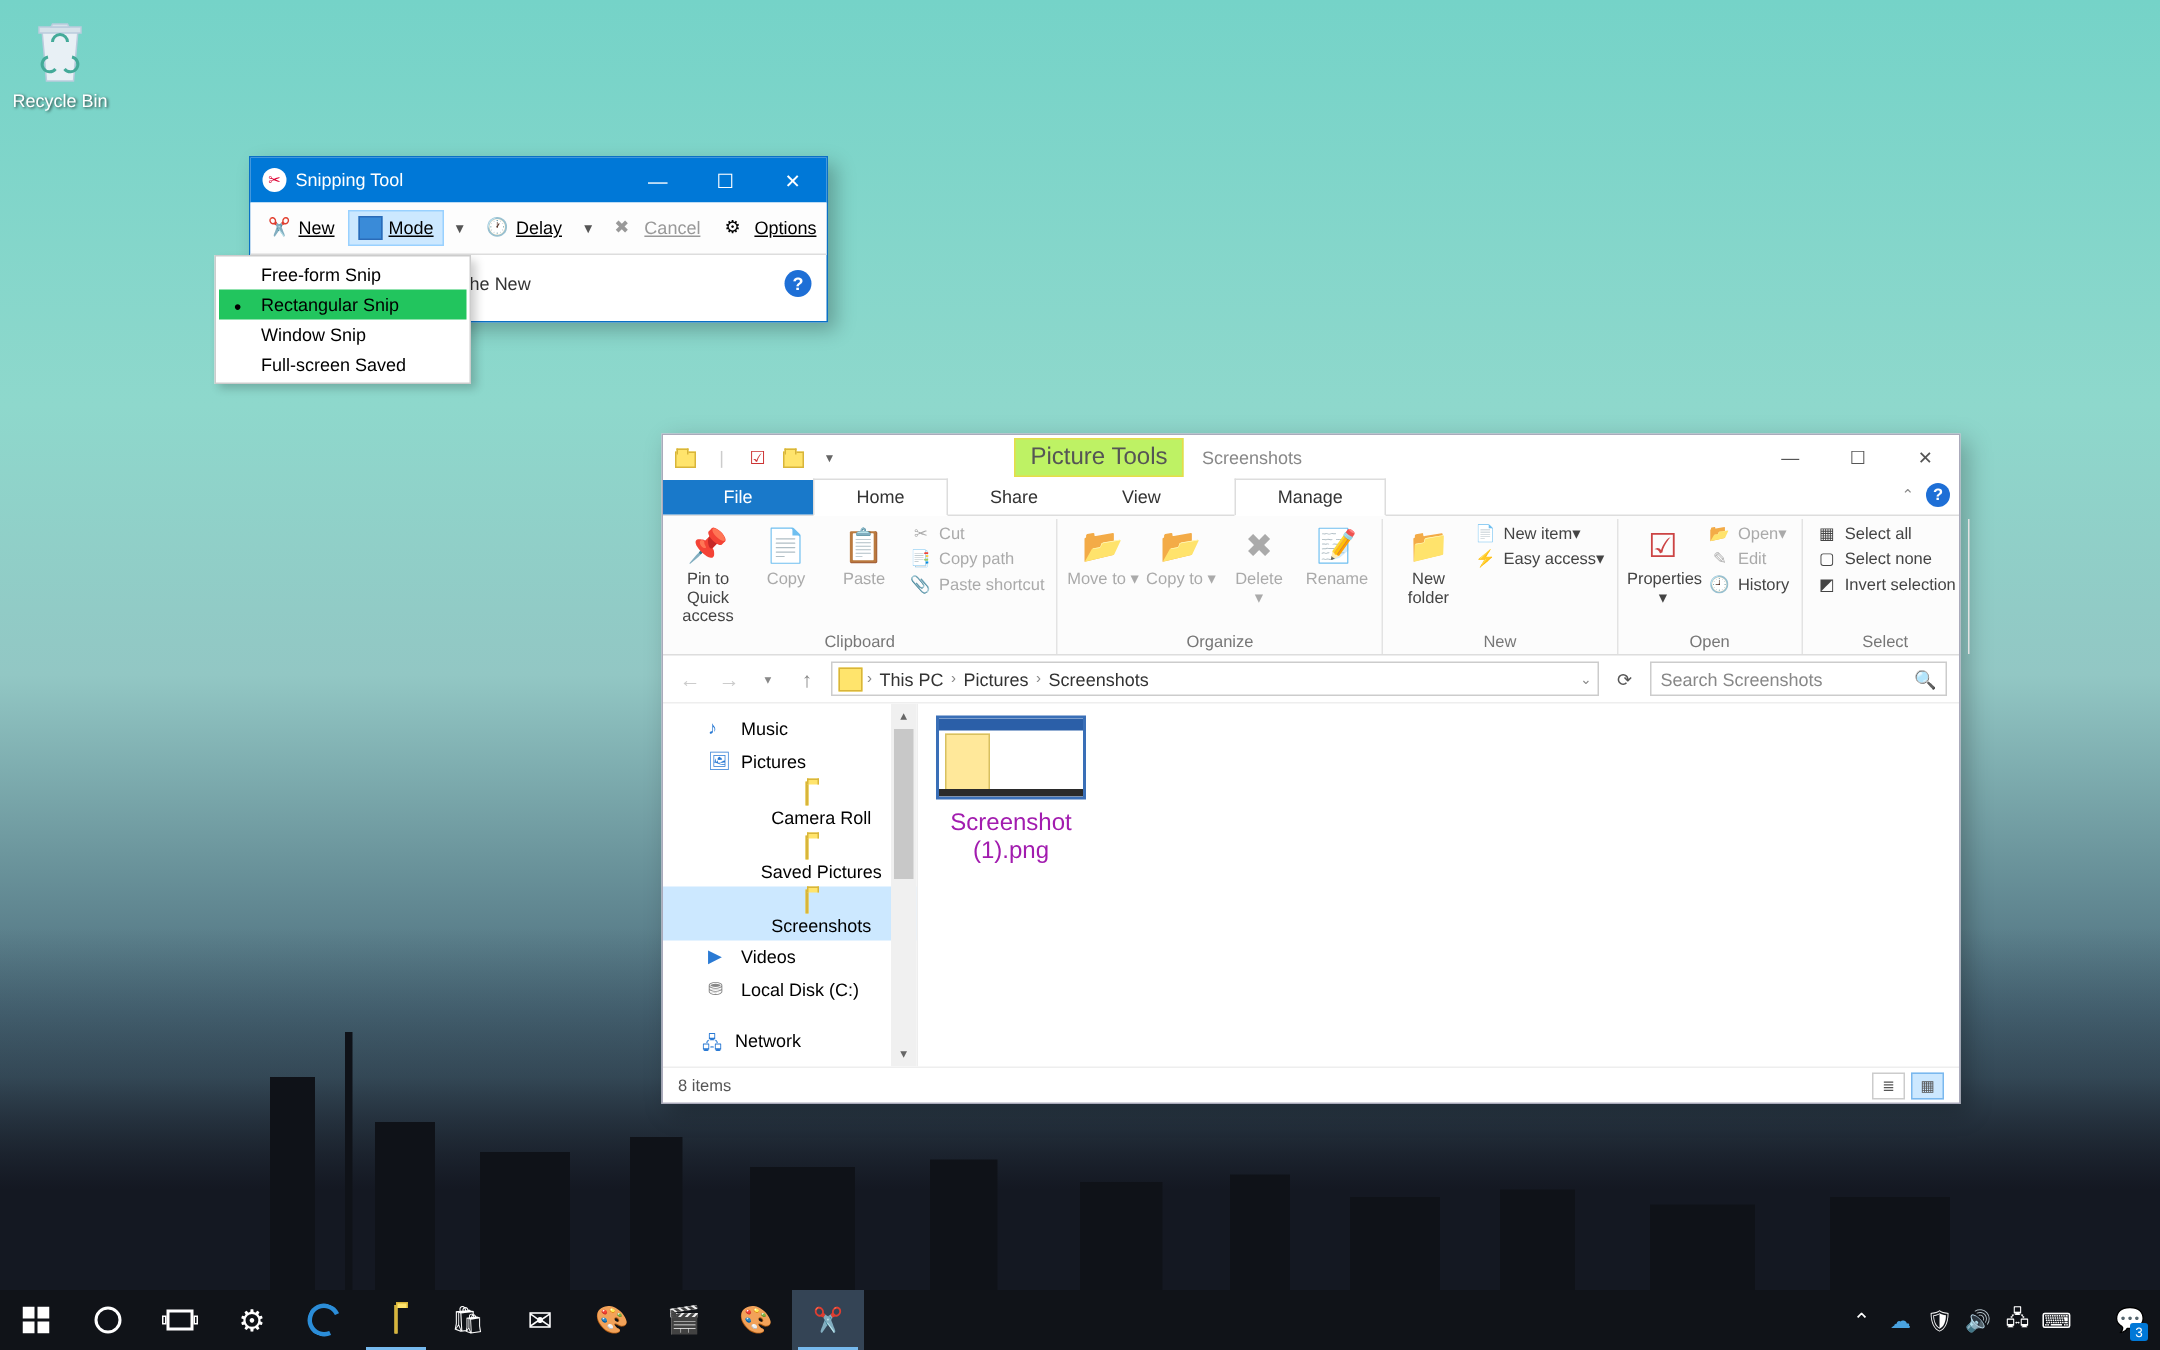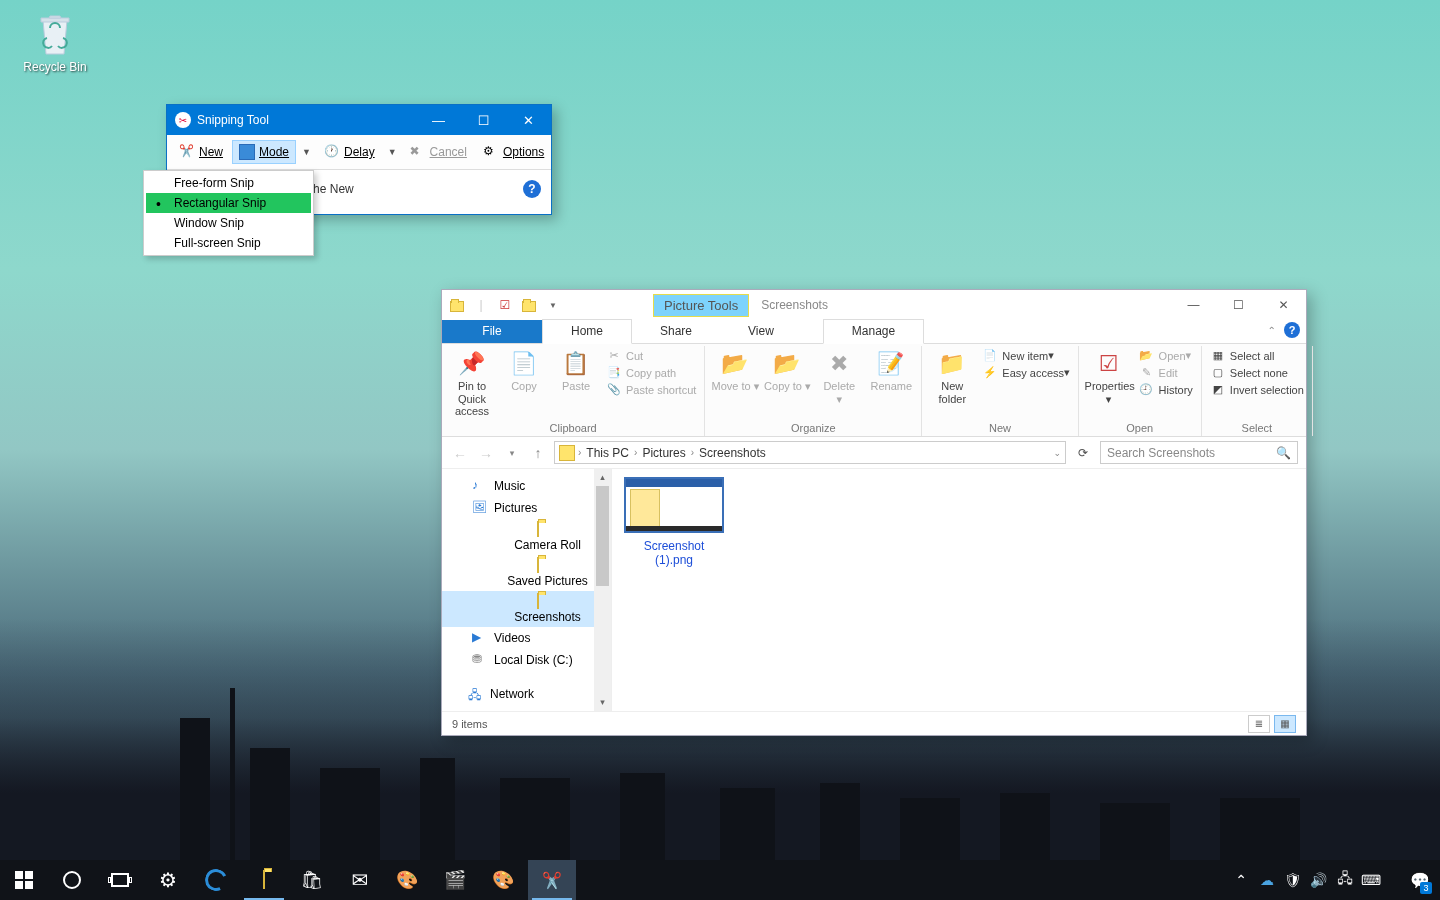--- a/index.html
+++ b/index.html
@@ -15,21 +15,21 @@
     linear-gradient(#0f1218,#0f1218) 500px 90px/70px 90px no-repeat,
     linear-gradient(#0f1218,#0f1218) 620px 85px/45px 95px no-repeat,
     linear-gradient(#0f1218,#0f1218) 720px 100px/55px 80px no-repeat,
     linear-gradient(#0f1218,#0f1218) 820px 95px/40px 85px no-repeat,
     linear-gradient(#0f1218,#0f1218) 900px 110px/60px 70px no-repeat,
     linear-gradient(#0f1218,#0f1218) 1000px 105px/50px 75px no-repeat,
     linear-gradient(#0f1218,#0f1218) 1100px 115px/70px 65px no-repeat,
     linear-gradient(#0f1218,#0f1218) 1220px 110px/80px 70px no-repeat;
 }
 
-.desktop-icon { position:absolute; top:10px; left:19px; width:72px; text-align:center; color:#fff; font-size:12px; cursor:pointer; }
+.desktop-icon { position:absolute; top:10px; left:4px; width:72px; text-align:center; color:#fff; font-size:12px; cursor:pointer; }
 .recycle { width:42px; height:48px; margin:0 auto 2px; position:relative; }
 .recycle svg { width:42px; height:48px; }
 .desktop-icon span { text-shadow:1px 1px 2px rgba(0,0,0,0.7); }
 
 
 .snip { position:absolute; top:104px; left:166px; width:386px; background:#fff; border:1px solid #0a70c5; box-shadow:5px 5px 12px rgba(0,0,0,0.25); font-size:12px; }
 .snip-title { height:30px; background:#0078d7; color:#fff; display:flex; align-items:center; padding-left:8px; }
 .snip-title .ico { width:16px; height:16px; margin-right:6px; background:#fff; border-radius:50%; display:flex; align-items:center; justify-content:center; font-size:10px; color:#d03; }
 .snip-title .t { flex:1; font-size:12px; }
 .snip-title .ctl { width:45px; height:30px; display:flex; align-items:center; justify-content:center; color:#fff; font-size:13px; }
@@ -46,21 +46,21 @@
 .mode-menu { position:absolute; top:170px; left:143px; width:171px; background:#fff; border:1px solid #ccc; box-shadow:3px 3px 6px rgba(0,0,0,0.2); padding:2px; font-size:12px; }
 .mode-item { padding:3px 8px 3px 28px; position:relative; cursor:pointer; }
 .mode-item.selected { background:#22c55e; }
 .mode-item.selected::before { content:"•"; position:absolute; left:10px; color:#000; font-size:14px; }
 
 
 .explorer { position:absolute; top:289px; left:441px; width:866px; height:447px; background:#fff; border:1px solid #aab; box-shadow:5px 5px 15px rgba(0,0,0,0.25); font-size:12px; display:flex; flex-direction:column; }
 .ex-titlebar { height:30px; display:flex; align-items:center; background:#fff; }
 .qat { display:flex; align-items:center; padding-left:4px; gap:2px; }
 .qat .q { width:22px; height:22px; display:flex; align-items:center; justify-content:center; }
-.ex-ctx { margin-left:89px; background:#7dd3fc; border:1px solid #e6dc4a; padding:3px 10px; font-size:13px; color:#555; }
+.ex-ctx { margin-left:112px; background:#bef264; border:1px solid #e6dc4a; padding:3px 10px; font-size:16px; color:#555; }
 .ex-wt { margin-left:12px; color:#888; font-size:12px; }
 .ex-winctl { margin-left:auto; display:flex; }
 .ex-winctl .c { width:45px; height:28px; display:flex; align-items:center; justify-content:center; color:#555; }
 .ex-tabs { height:24px; display:flex; align-items:flex-end; background:#fff; border-bottom:1px solid #ddd; position:relative; }
 .ex-tab { padding:4px 28px 5px; font-size:12px; cursor:pointer; color:#333; }
 .ex-tab.file { background:#1979ca; color:#fff; padding:4px 16px 5px; }
 .ex-tab.sel { border:1px solid #ddd; border-bottom:1px solid #fff; background:#fff; margin-bottom:-1px; }
 .ex-tabs .helpr { position:absolute; right:6px; top:2px; display:flex; gap:8px; align-items:center; }
 .ex-tabs .helpr .q { width:16px; height:16px; border-radius:50%; background:#1e6fd6; color:#fff; text-align:center; line-height:16px; font-size:11px; font-weight:bold; }
 .ribbon { height:93px; display:flex; border-bottom:1px solid #ddd; background:#fcfcfc; padding-top:2px; }
@@ -95,21 +95,21 @@
 .nitem .ni { width:16px; height:16px; margin-right:6px; flex-shrink:0; }
 .nitem.sub { padding-left:46px;flex-direction:column; }
 .folder-ico { background:#ffe46c; border:1px solid #d8b53a; width:14px; height:11px; margin-top:2px; position:relative; }
 .folder-ico::before { content:""; position:absolute; top:-3px; left:0; width:6px; height:3px; background:#ffe46c; border:1px solid #d8b53a; border-bottom:none; }
 .files { flex:1; padding:8px 12px; display:flex; gap:18px; align-items:flex-start; }
 .file { width:100px; text-align:center; cursor:pointer; }
 .file .thumb { width:100px; height:56px; border:2px solid #3a6fb7; background:#fff; margin-bottom:6px; position:relative; overflow:hidden; }
 .file .thumb::before { content:""; position:absolute; top:0; left:0; right:0; height:8px; background:#2b5fa8; }
 .file .thumb::after { content:""; position:absolute; bottom:0; left:0; right:0; height:5px; background:#2a2a2a; }
 .file .thumb .inner { position:absolute; top:10px; left:4px; width:30px; height:38px; background:#ffe89a; border:1px solid #d8c060; }
-.file .fn { font-size:12px; color:#1d4ed8; line-height:1.2; }
+.file .fn { font-size:16px; color:#a21caf; line-height:1.2; }
 .status { height:24px; border-top:1px solid #eee; display:flex; align-items:center; padding:0 10px; font-size:11px; color:#555; }
 .status .views { margin-left:auto; display:flex; gap:4px; }
 .status .vbtn { width:22px; height:18px; border:1px solid #ccc; display:flex; align-items:center; justify-content:center; font-size:10px; }
 .status .vbtn.sel { background:#cce8ff; border-color:#7ab8ee; }
 
 
 .taskbar { position:absolute; bottom:0; left:0; right:0; height:40px; background:#101318; display:flex; align-items:center; }
 .tbtn { width:48px; height:40px; display:flex; align-items:center; justify-content:center; color:#fff; cursor:pointer; position:relative; }
 .tbtn.active { background:rgba(120,160,200,0.35); }
 .tbtn.active::after, .tbtn.running::after { content:""; position:absolute; bottom:0; left:4px; right:4px; height:2px; background:#76b9ed; }
@@ -173,21 +173,21 @@
   <div class="snip-body">
     <span>the Mode button or click the New</span>
     <span class="help">?</span>
   </div>
 </div>
 
 <div class="mode-menu">
   <div class="mode-item">Free-form Snip</div>
   <div class="mode-item selected">Rectangular Snip</div>
   <div class="mode-item">Window Snip</div>
-  <div class="mode-item">Full-screen Snip</div>
+  <div class="mode-item">Full-screen Saved</div>
 </div>
 
 <div class="explorer">
   <div class="ex-titlebar">
     <div class="qat">
       <span class="q">
           <span class="folder-ico"></span>
         </span>
       <span class="q" style="color:#ccc;">|</span>
       <span class="q" style="color:#c33;">☑</span>
@@ -391,21 +391,21 @@
     <div class="files">
       <div class="file">
         <div class="thumb">
             <div class="inner"></div>
           </div>
         <div class="fn">Screenshot (1).png</div>
       </div>
     </div>
   </div>
   <div class="status">
-    <span>9 items</span>
+    <span>8 items</span>
     <div class="views">
       <div class="vbtn">≣</div>
       <div class="vbtn sel">▦</div>
     </div>
   </div>
 </div>
 
 <div class="taskbar">
   <div class="tbtn">
       <svg width="18" height="18" viewBox="0 0 18 18">

